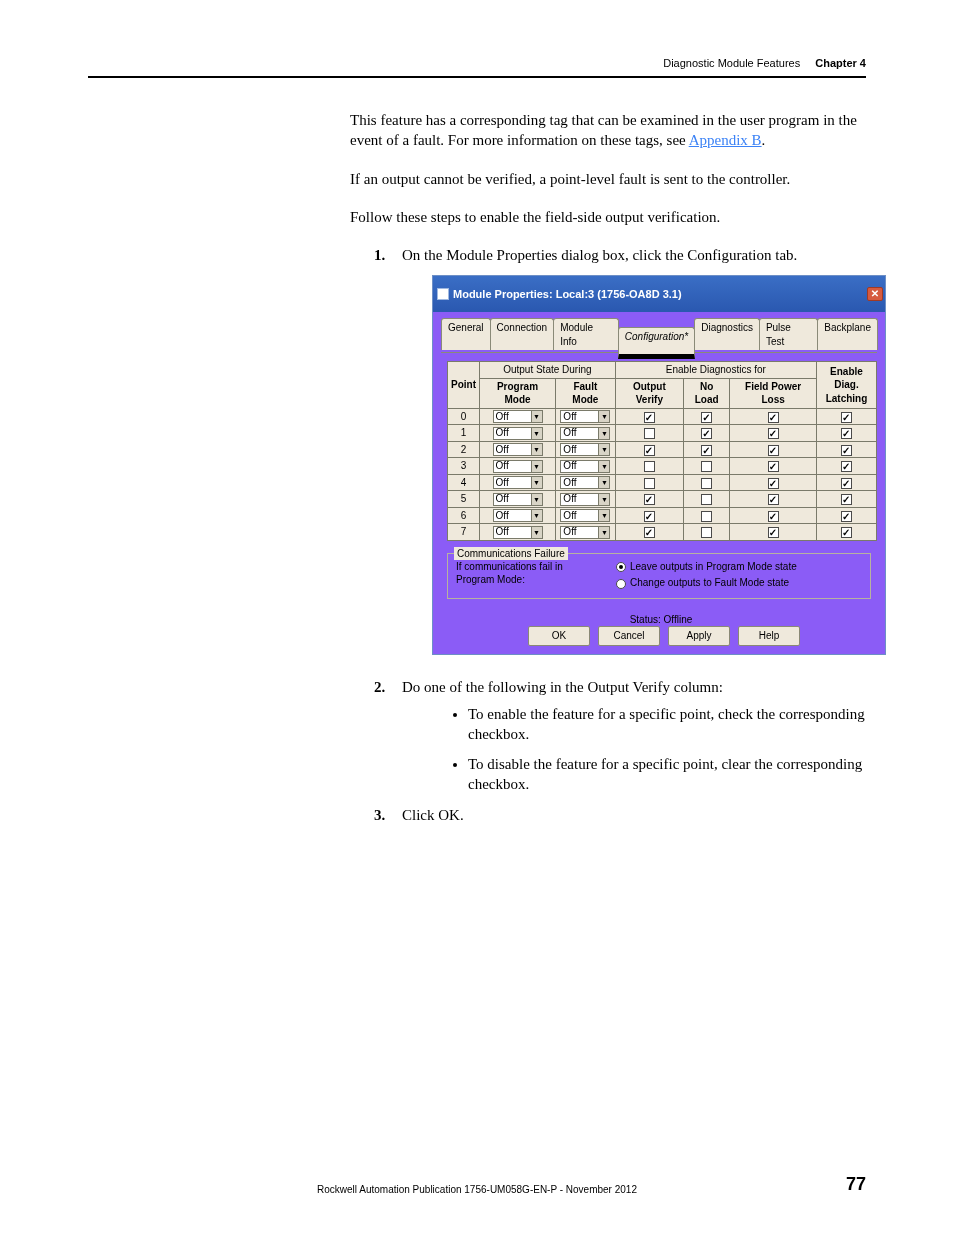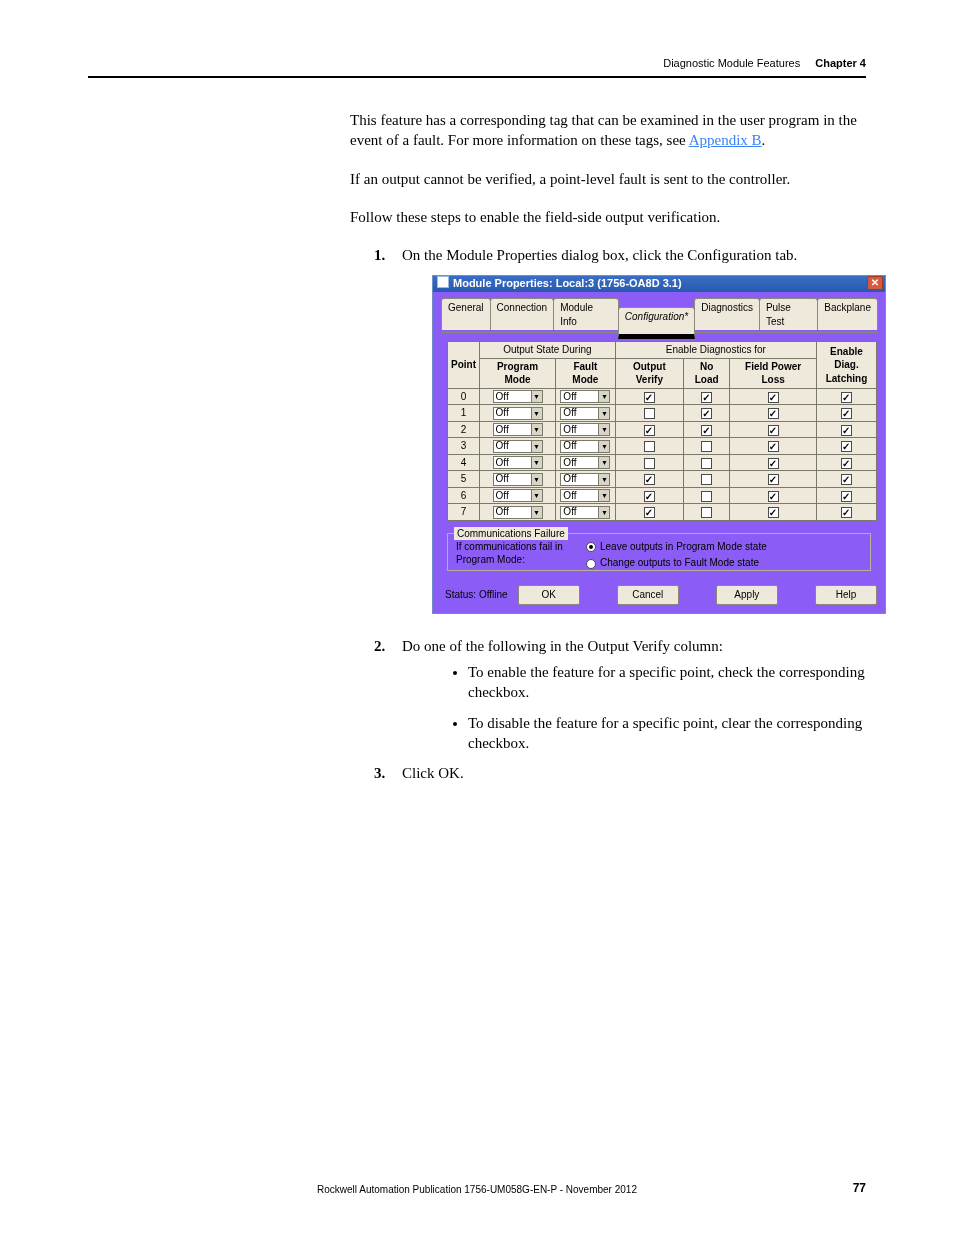--- a/index.html
+++ b/index.html
@@ -13,51 +13,51 @@
   a.link { color: #3b82f6; text-decoration: underline; }
   ol.steps { list-style: none; margin-left: 30px; }
   ol.steps > li { font-size: 15px; line-height: 1.35; margin-bottom: 10px; position: relative; padding-left: 22px; }
   ol.steps > li .num { position: absolute; left: -6px; font-weight: bold; }
   ul.bullets { list-style: disc; margin-left: 66px; margin-top: 6px; }
   ul.bullets li { font-size: 15px; line-height: 1.35; margin-bottom: 10px; }
 
   
   .dialog-wrap { margin: 10px 0 22px 30px; width: 454px; }
   .dlg { border: 1px solid #6d8fc6; font-family: Tahoma, Arial, sans-serif; font-size: 10px; }
-  .dlg-title { background: linear-gradient(#3a6ec5,#2a58b0); color: #fff; font-weight: bold; height: 16px; display: flex; padding: 0 2px 0 4px; font-size: 11px; }
+  .dlg-title { background: linear-gradient(#3a6ec5,#2a58b0); color: #fff; font-weight: bold; height: 36px; display: flex; align-items: center; padding: 0 2px 0 4px; font-size: 11px; }
   .dlg-title .ico { width: 12px; height: 12px; background: #fff; margin-right: 4px; display: inline-block; border: 1px solid #9fb8e0; }
   .dlg-title .spacer { flex: 1; }
   .dlg-close { width: 16px; height: 14px; background: #d65a3f; border: 1px solid #a03a25; color: #fff; font-size: 10px; line-height: 12px; text-align: center; font-weight: bold; border-radius: 2px; }
   .dlg-body { background: #8b5cf6; padding: 6px 8px 8px 8px; }
   .tabs { display: flex; gap: 0; font-size: 10px; margin-bottom: 2px; }
   .tab { border: 1px solid #8a8a78; border-bottom: none; background: #efe9dc; padding: 2px 6px; margin-right: -1px; border-radius: 3px 3px 0 0; }
   .tab.active { background: #efe9dc; position: relative; top: 9px; border-bottom: 5px solid #000000; font-weight: normal; font-style: italic; }
   .tabstrip-rule { border-top: 1px solid #8a8a78; height: 0; margin-bottom: 8px; }
 
   .cfg-table { border-collapse: collapse; font-size: 10px; margin-left: 6px; }
   .cfg-table th, .cfg-table td { border: 1px solid #7a7a6a; text-align: center; padding: 1px 3px; background: #efe9dc; }
   .cfg-table th.group { font-weight: normal; }
   .cfg-table td.ptcell { width: 16px; }
   .cfg-table .sel { display: inline-flex; align-items: center; justify-content: space-between; width: 50px; height: 13px; border: 1px solid #7a7a6a; background: #fff; font-size: 10px; padding-left: 2px; }
   .sel .arrow { width: 11px; height: 11px; background: #d8d4c6; border-left: 1px solid #7a7a6a; font-size: 7px; line-height: 11px; text-align: center; }
   .cb { display: inline-block; width: 11px; height: 11px; border: 1px solid #4a4a4a; background: #fff; position: relative; vertical-align: middle; }
   .cb.checked::after { content: "✓"; position: absolute; left: 0; top: -2px; font-size: 10px; font-weight: bold; color: #000; }
 
-  .comm-box { border: 1px solid #b7b29f; margin: 12px 6px 0 6px; padding: 6px 8px 0 8px; position: relative; display: flex; font-size: 10px; }
+  .comm-box { border: 1px solid #b7b29f; margin: 12px 6px 0 6px; padding: 6px 8px 8px 8px; position: relative; display: flex; gap: 30px; font-size: 10px; }
   .comm-box .legend { position: absolute; top: -7px; left: 6px; background: #efe9dc; padding: 0 3px; font-size: 10px; }
   .comm-left { width: 130px; }
   .radio { display: inline-block; width: 10px; height: 10px; border: 1px solid #4a4a4a; border-radius: 50%; vertical-align: middle; margin-right: 4px; position: relative; background: #fff; }
   .radio.sel::after { content: ""; position: absolute; left: 2px; top: 2px; width: 4px; height: 4px; background: #000; border-radius: 50%; }
-  .dlg-status { display: flex; align-items: center; margin-top: 14px; font-size: 10px; }
+  .dlg-status { display: flex; align-items: center; margin-top: 14px; font-size: 10px; flex-direction: column; }
   .dlg-status .st { flex: 0 0 auto; margin-left: 4px; }
   .dlg-status .btns { flex: 1; display: flex; justify-content: space-between; gap: 8px; margin-left: 10px; }
   .btn { border: 1px solid #8a8976; background: #efe9dc; width: 62px; height: 20px; font-size: 10px; line-height: 18px; text-align: center; border-radius: 2px; }
 
   .footer { position: absolute; bottom: 40px; left: 0; right: 0; text-align: center; font-family: Arial, sans-serif; font-size: 10px; }
-  .page-num { position: absolute; bottom: 40px; right: 88px; font-family: Arial, sans-serif; font-size: 12px; font-weight: bold; }
+  .page-num { position: absolute; bottom: 40px; right: 88px; font-family: Arial, sans-serif; font-size: 18px; font-weight: bold; }
 </style>
 </head>
 <body>
 
 <div class="header-right">
   <span class="sect">Diagnostic Module Features</span>
   <span class="chap">Chapter 4</span>
 </div>
 <div class="page-rule"></div>
 

